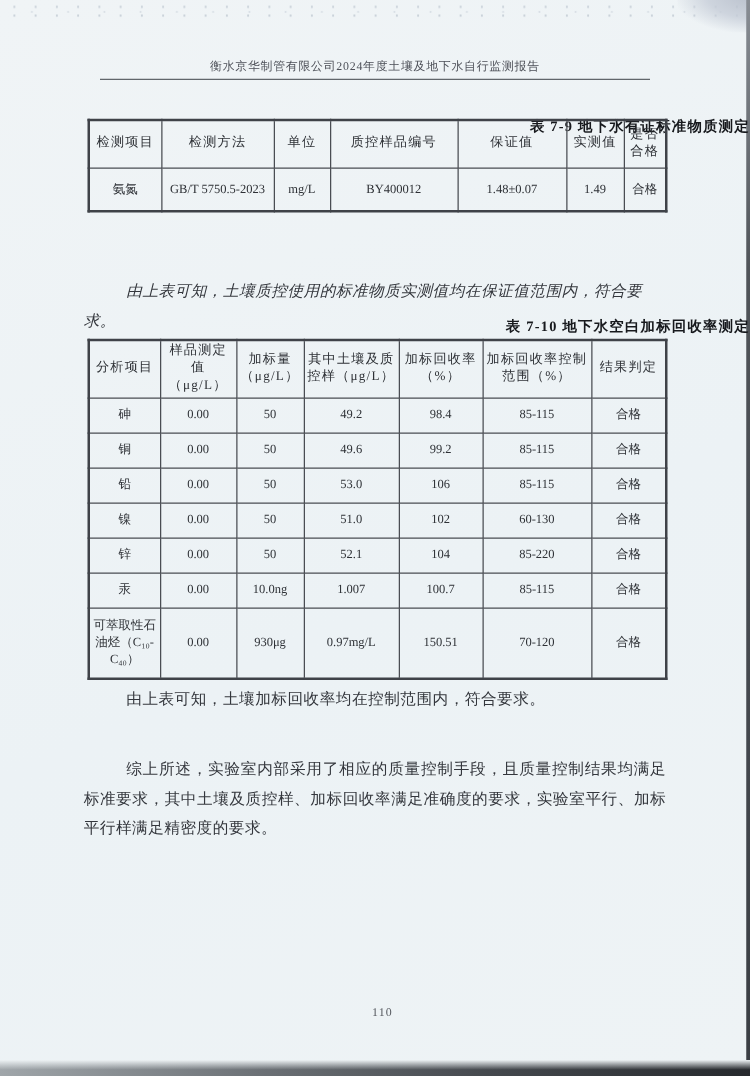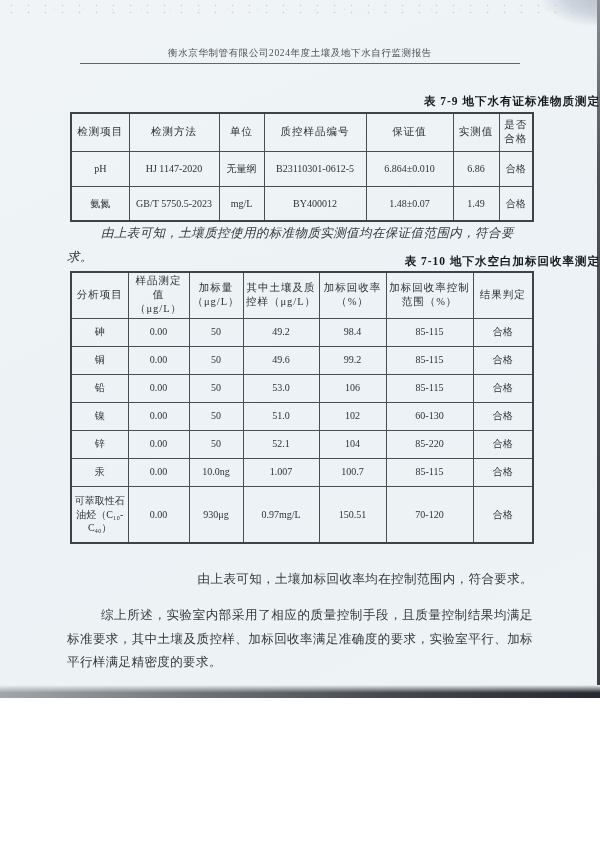--- a/index.html
+++ b/index.html
@@ -1,18 +1,18 @@
 <!DOCTYPE html>
 <html><head>
 <meta charset="utf-8">
 <style>
   html,body{margin:0;padding:0;}
   .page{
     position:relative;
-    width:600px;height:698px;
+    width:600px;height:861px;
     margin:0;
     background:linear-gradient(155deg,#f0f4f6 0%,#ecf2f5 55%,#eef3f5 100%);
     font-family:"Liberation Serif","DejaVu Serif",serif;
     color:#33363c;
     overflow:hidden;
   }
   
   .noise-top{
     position:absolute;top:0;left:0;right:0;height:16px;
     background-image:
@@ -52,47 +52,47 @@
     font-weight:bold;font-size:11.5px;letter-spacing:1px;color:#17191d;
   }
   .t1-title{top:94px;}
   .t2-title{top:254px;padding-left:32px;}
   .para{
     position:absolute;left:67px;width:466px;
     font-size:12.5px;letter-spacing:0.4px;color:#34373d;
     text-indent:34px;line-height:23.5px;
   }
   .para-1{top:222px;font-style:italic;}
-  .para-2{top:568px;text-align:right;}
+  .para-2{top:548px;}
   .para-3{top:604px;text-align:justify;}
   
   table.scan{
     position:absolute;left:70px;width:462px;
     border-collapse:collapse;table-layout:fixed;
     font-size:10px;color:#2e3136;
   }
   table.scan th,table.scan td{
     border:1px solid #4a4d53;
     text-align:center;vertical-align:middle;
     padding:1px 2px;line-height:1.35;
     font-weight:normal;overflow:hidden;
   }
   table.scan{border:2px solid #3f4248;}
   table.scan th{letter-spacing:1px;font-size:10.5px;}
-  table.t1{top:112px;border-radius:29px;}
+  table.t1{top:95px;border-radius:29px;}
   table.t1 thead tr{height:38px;}
   table.t1 tbody tr{height:35px;}
   table.t2{top:271px;}
   table.t2 thead tr{height:43px;}
   table.t2 tbody tr{height:28px;}
   table.t2 tbody tr.tall{height:57px;}
   
   .page-num{
     position:absolute;top:806px;left:0;width:532px;
-    text-align:left;font-size:9.5px;color:#55585e;letter-spacing:1px;
+    text-align:center;font-size:9.5px;color:#55585e;letter-spacing:1px;padding-left:40px;
   }
 </style>
 </head>
 <body>
 
 <div class="page">
 
   <div class="noise-top"></div>
   <div class="smudge-tr"></div>
   <div class="edge-right"></div>
@@ -119,29 +119,20 @@
           <th>检测方法</th>
           <th>单位</th>
           <th>质控样品编号</th>
           <th>保证值</th>
           <th>实测值</th>
           <th>是否合格</th>
         </tr>
       </thead>
     <tbody>
         <tr>
-          <td>pH</td>
-          <td>HJ 1147-2020</td>
-          <td>无量纲</td>
-          <td>B23110301-0612-5</td>
-          <td>6.864±0.010</td>
-          <td>6.86</td>
-          <td>合格</td>
-        </tr>
-        <tr>
           <td>氨氮</td>
           <td>GB/T 5750.5-2023</td>
           <td>mg/L</td>
           <td>BY400012</td>
           <td>1.48±0.07</td>
           <td>1.49</td>
           <td>合格</td>
         </tr>
       </tbody>
   </table>

